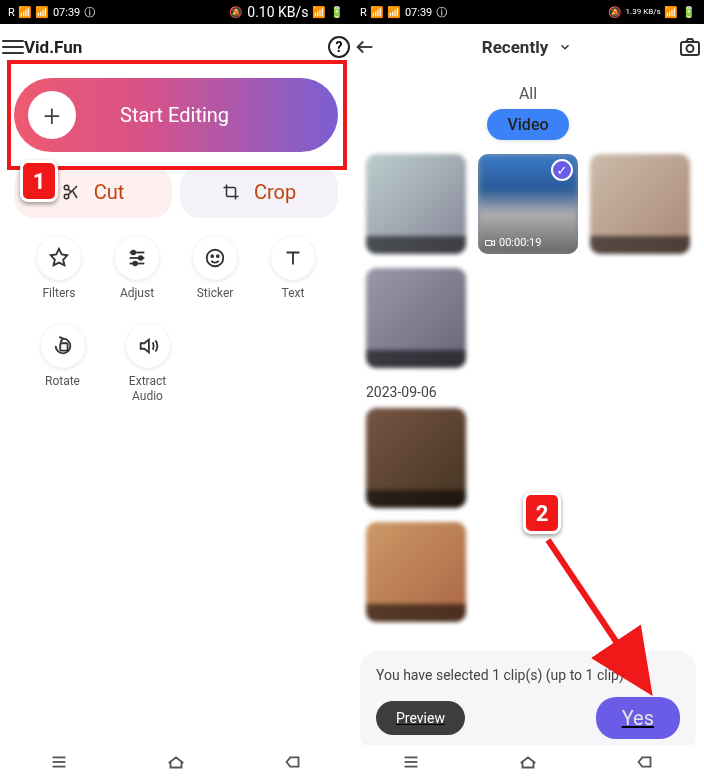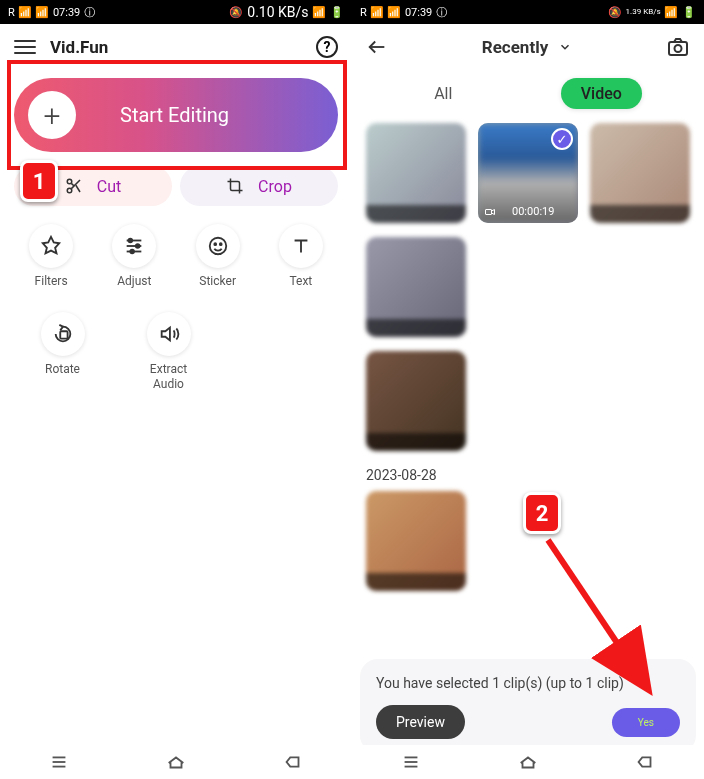--- a/index.html
+++ b/index.html
@@ -4,67 +4,67 @@
 <style>
   * { box-sizing: border-box; margin: 0; padding: 0; font-family: -apple-system, Roboto, Arial, sans-serif; }
   body { width: 704px; height: 779px; background: #fff; position: relative; overflow: hidden; }
   .phone { position: absolute; top: 0; width: 352px; height: 779px; background: #fff; }
   .phone-left { left: 0; }
   .phone-right { left: 352px; }
 
   .statusbar { height: 24px; background: #000; color: #fff; display: flex; align-items: center; justify-content: space-between; padding: 0 8px; font-size: 11px; }
   .sb-left, .sb-right { display: flex; align-items: center; gap: 4px; }
 
-  .header { height: 46px; display: flex; align-items: center; padding: 0 14px; gap: 14px; }
+  .header { height: 46px; display: flex; align-items: center; padding: 0 2px; }
   .hamburger { width: 22px; cursor: pointer; }
   .hamburger div { height: 2px; background: #333; margin: 4px 0; border-radius: 1px; }
   .title { font-size: 17px; font-weight: 700; color: #222; flex: 1; }
   .help-icon { width: 22px; height: 22px; border: 2px solid #222; border-radius: 50%; display: flex; align-items: center; justify-content: center; font-size: 14px; font-weight: 700; cursor: pointer; }
 
   .annot-box { position: absolute; border: 4px solid #f01818; pointer-events: none; }
 
   .start-btn { margin: 8px 14px 14px; height: 74px; border-radius: 40px; background: linear-gradient(90deg, #ee5a6f 0%, #d85289 40%, #7a5fd3 100%); display: flex; align-items: center; color: #fff; font-size: 20px; padding-left: 14px; cursor: pointer; }
   .plus-circ { width: 48px; height: 48px; border-radius: 50%; background: #fff; color: #444; display: flex; align-items: center; justify-content: center; font-size: 30px; font-weight: 300; margin-right: 44px; }
 
   .badge { position: absolute; width: 38px; height: 42px; background: #f01818; border: 3px solid #fff; border-radius: 8px; color: #fff; font-size: 22px; font-weight: 700; display: flex; align-items: center; justify-content: center; box-shadow: 0 2px 4px rgba(0,0,0,.4); z-index: 5; }
 
   .pill-row { display: flex; gap: 8px; padding: 0 14px 18px; }
-  .pill { flex: 1; height: 40px; border-radius: 20px; background: #f4f2f8; display: flex; align-items: center; justify-content: center; gap: 14px; font-size: 16px; color: #a21caf; cursor: pointer; }
+  .pill { flex: 1; height: 52px; border-radius: 20px; background: #f4f2f8; display: flex; align-items: center; justify-content: center; gap: 14px; font-size: 20px; color: #c2410c; cursor: pointer; }
   .pill.cut { background: #fdf0ef; }
 
   .tool-grid { padding: 0 20px; }
-  .tool-row { display: flex; gap: 21px; }
+  .tool-row { display: flex; }
   .tool { width: 85px; display: flex; flex-direction: column; align-items: center; gap: 6px; margin-bottom: 24px; cursor: pointer; }
   .tool-circ { width: 44px; height: 44px; border-radius: 50%; background: #fff; box-shadow: 0 1px 4px rgba(0,0,0,.12); display: flex; align-items: center; justify-content: center; color: #333; }
   .tool-label { font-size: 12px; color: #555; text-align: center; line-height: 1.2; }
 
   .back-arrow { cursor: pointer; }
   .dropdown { flex: 1; display: flex; align-items: center; justify-content: center; gap: 10px; font-size: 17px; color: #333; cursor: pointer; font-weight: bold; }
   .cam-icon { cursor: pointer; }
 
-  .tabs { display: flex; align-items: center; justify-content: space-around; padding: 8px 18px 14px; }
+  .tabs { display: flex; align-items: center; justify-content: space-around; padding: 8px 18px 14px; flex-direction: column; }
   .tab { font-size: 16px; color: #555; padding: 6px 20px; cursor: pointer; }
-  .tab.active { background: #22c55e; border-radius: 18px; box-shadow: 0 1px 5px rgba(0,0,0,.12); color: #222; font-weight: 500; }
+  .tab.active { background: #3b82f6; border-radius: 18px; box-shadow: 0 1px 5px rgba(0,0,0,.12); color: #222; font-weight: 500; }
 
   .thumb-row { display: flex; gap: 12px; padding: 0 14px 14px; }
   .thumb { position: relative; width: 100px; height: 100px; border-radius: 10px; background: linear-gradient(135deg,#9aa,#778); overflow: hidden; cursor: pointer; filter: blur(2px); }
   .thumb.noblur { filter: none; }
   .thumb-inner { position: absolute; inset: 0; filter: blur(3px); }
   .thumb.t2 .thumb-inner { background: linear-gradient(180deg,#3a7bc8 0%,#2a5a99 35%,#b0b0b0 60%,#666 100%); }
   .thumb .dark-strip { position: absolute; left:0; right:0; bottom:0; height:18px; background:rgba(0,0,0,.55); }
   .sel-check { position: absolute; top: 5px; right: 5px; width: 22px; height: 22px; border-radius: 50%; background: #6b5ce7; border: 2px solid #fff; display: flex; align-items: center; justify-content: center; color: #fff; font-size: 13px; z-index:2; }
-  .duration { position: absolute; bottom: 5px; left: 6px; color: #fff; font-size: 11px; display:flex; align-items:center; gap:16px; z-index:2; }
+  .duration { position: absolute; bottom: 5px; left: 6px; color: #fff; font-size: 11px; display:flex; align-items:center; gap:3px; z-index:2; }
   .thumb.single { width: 100px; }
   .date-hdr { font-size: 14px; color: #444; padding: 2px 14px 8px; }
 
   .bottom-sheet { position: absolute; left: 8px; right: 8px; bottom: 26px; background: #f6f5f7; border-radius: 18px; padding: 16px 16px 14px; }
   .sheet-text { font-size: 14px; color: #444; margin-bottom: 14px; }
-  .sheet-btns { display: flex; justify-content: space-between; align-items: center; }
+  .sheet-btns { display: flex; justify-content: space-between; align-items: center; text-decoration: underline; }
   .btn-preview { background: #3d3d3d; color: #fff; padding: 9px 20px; border-radius: 20px; font-size: 14px; cursor: pointer; }
-  .btn-yes { background: #6b5ce7; color: #bef264; padding: 9px 26px; border-radius: 20px; font-size: 10px; cursor: pointer; }
+  .btn-yes { background: #6b5ce7; color: #e5e5e5; padding: 9px 26px; border-radius: 20px; font-size: 20px; cursor: pointer; }
 
   .navbar { position: absolute; bottom: 0; left: 0; right: 0; height: 34px; display: flex; align-items: center; justify-content: space-around; background: #fff; }
   .nav-ico { color: #555; }
 
   .arrow-svg { position: absolute; z-index: 4; pointer-events: none; }
 
   svg { display: block; }
 </style>
 </head>
 <body>
@@ -260,27 +260,27 @@
         <div class="dark-strip"></div>
       </div>
   </div>
 
   <div class="thumb-row">
     <div class="thumb single" style="background:linear-gradient(135deg,#99a,#667);">
         <div class="dark-strip"></div>
       </div>
   </div>
 
+  <div class="date-hdr">2023-09-06</div>
   <div class="thumb-row">
     <div class="thumb single" style="background:linear-gradient(135deg,#754,#432);">
         <div class="dark-strip"></div>
       </div>
   </div>
 
-  <div class="date-hdr">2023-08-28</div>
   <div class="thumb-row">
     <div class="thumb single" style="background:linear-gradient(135deg,#c96,#a64);">
         <div class="dark-strip"></div>
       </div>
   </div>
 
   <div class="bottom-sheet">
     <div class="sheet-text">You have selected 1 clip(s) (up to 1 clip)</div>
     <div class="sheet-btns">
       <div class="btn-preview">Preview</div>

